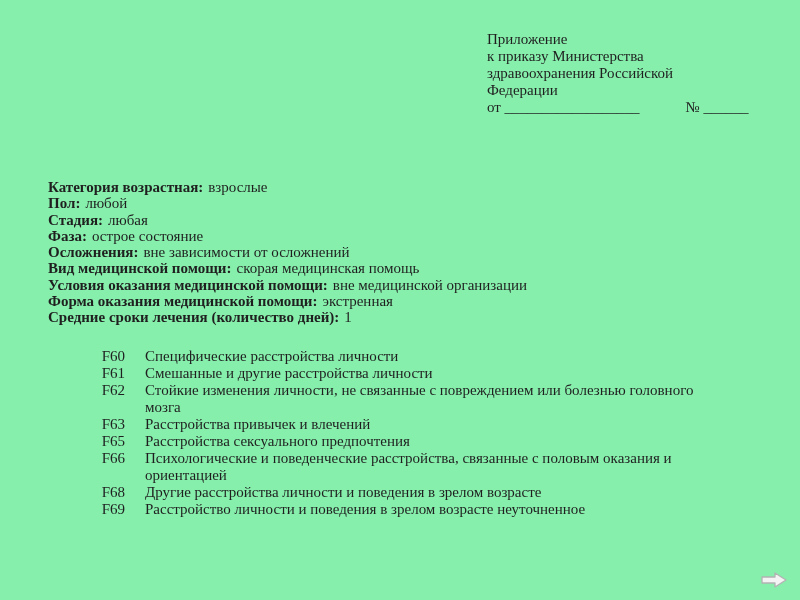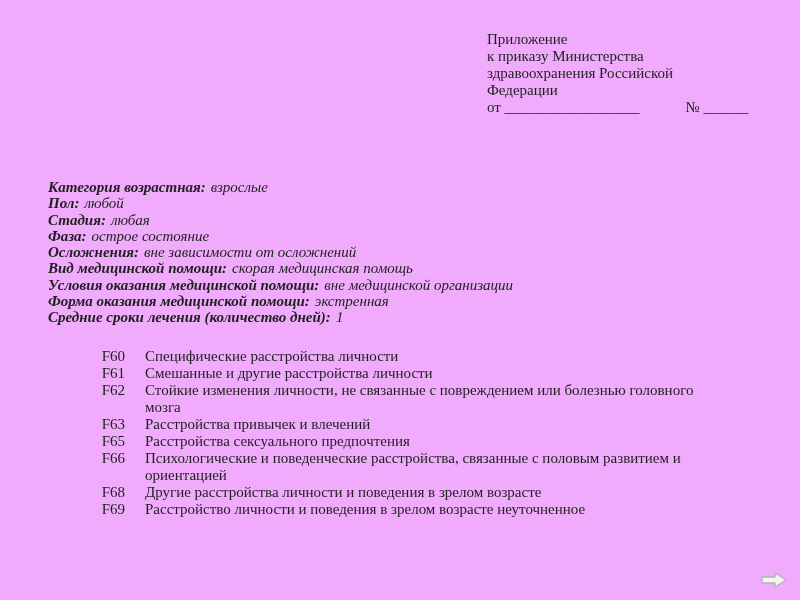--- a/index.html
+++ b/index.html
@@ -1,38 +1,37 @@
 <!DOCTYPE html>
 <html><head>
 <meta charset="utf-8">
 <style>
   html,body{margin:0;padding:0;}
   .page{
     position:relative;
     width:800px;height:600px;
-    background:#f0abfc;
+    background:#86efac;
     font-family:"Liberation Serif","DejaVu Serif",serif;
     font-size:15px;
     color:#1f1f1f;
     overflow:hidden;
   }
   .header-block{
     position:absolute;left:487px;top:31px;
     line-height:17px;white-space:nowrap;
   }
   .order-line .num-label{margin-left:42px;}
   .order-line .blank{letter-spacing:0;}
   .doc-title{
     position:absolute;left:50px;top:133px;width:700px;
     text-align:center;font-weight:700;line-height:18px;
   }
   .fields{
     position:absolute;left:48px;top:179px;width:712px;
     line-height:16.3px;
-    font-style:italic;
   }
   .field .lbl{font-weight:700;}
   .field .val{margin-left:5px;}
   .icd-list{
     position:absolute;left:88px;top:348px;width:640px;
     line-height:17px;
   }
   .icd-row{display:flex;align-items:flex-start;}
   .icd-code{flex:0 0 37px;text-align:right;}
   .icd-name{flex:0 1 auto;max-width:595px;margin-left:20px;}
@@ -107,21 +106,21 @@
     <div class="icd-row">
       <span class="icd-code">F63</span>
       <span class="icd-name">Расстройства привычек и влечений</span>
     </div>
     <div class="icd-row">
       <span class="icd-code">F65</span>
       <span class="icd-name">Расстройства сексуального предпочтения</span>
     </div>
     <div class="icd-row">
       <span class="icd-code">F66</span>
-      <span class="icd-name">Психологические и поведенческие расстройства, связанные с половым развитием и ориентацией</span>
+      <span class="icd-name">Психологические и поведенческие расстройства, связанные с половым оказания и ориентацией</span>
     </div>
     <div class="icd-row">
       <span class="icd-code">F68</span>
       <span class="icd-name">Другие расстройства личности и поведения в зрелом возрасте</span>
     </div>
     <div class="icd-row">
       <span class="icd-code">F69</span>
       <span class="icd-name">Расстройство личности и поведения в зрелом возрасте неуточненное</span>
     </div>
   </div>

